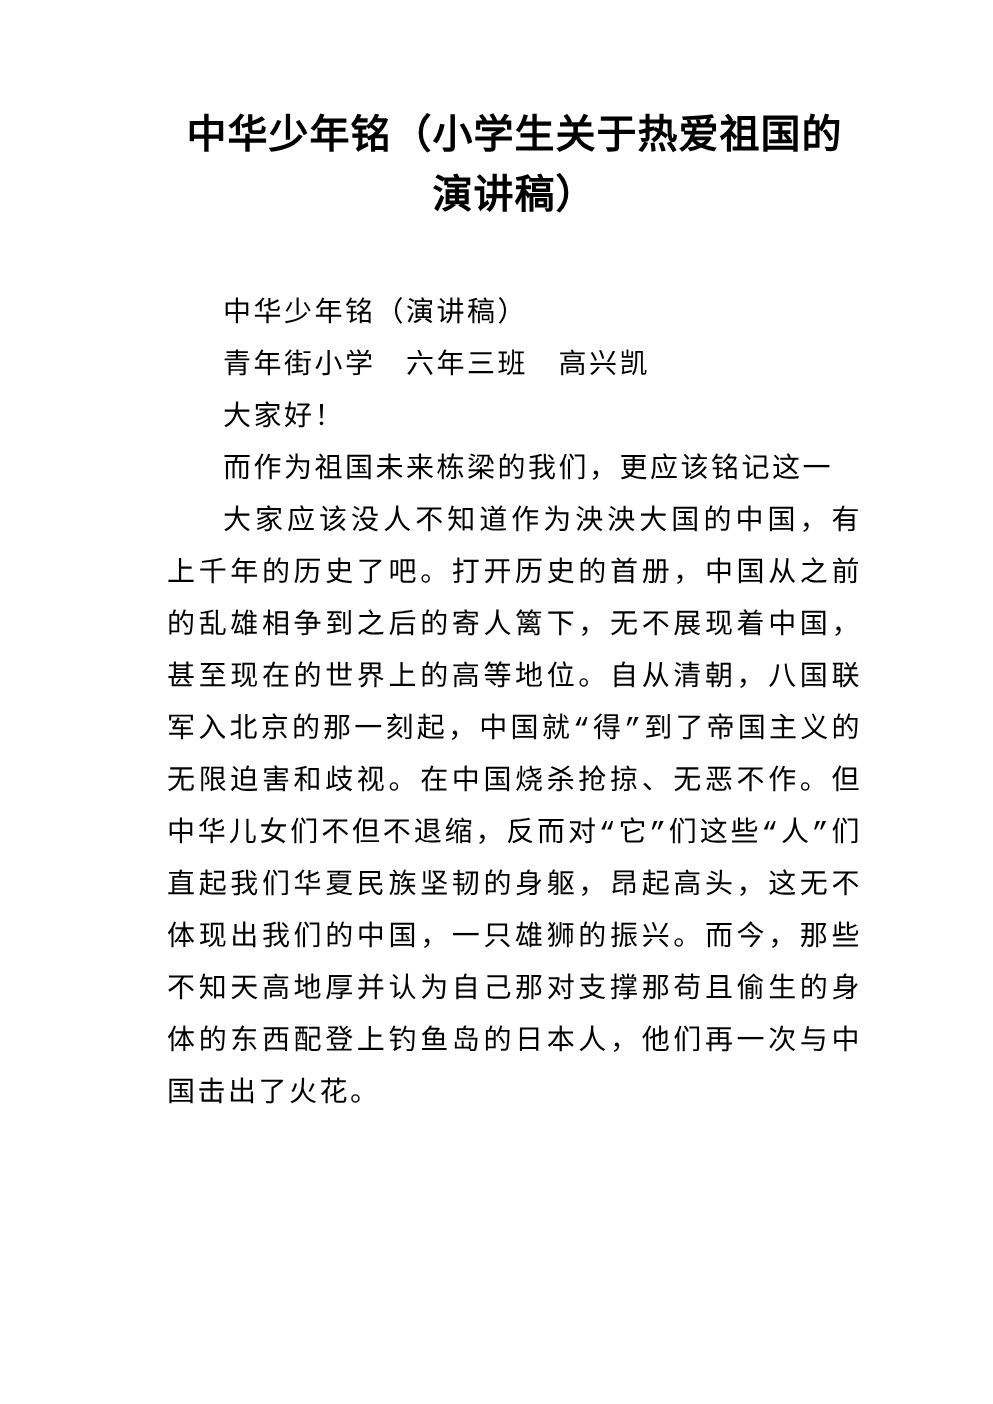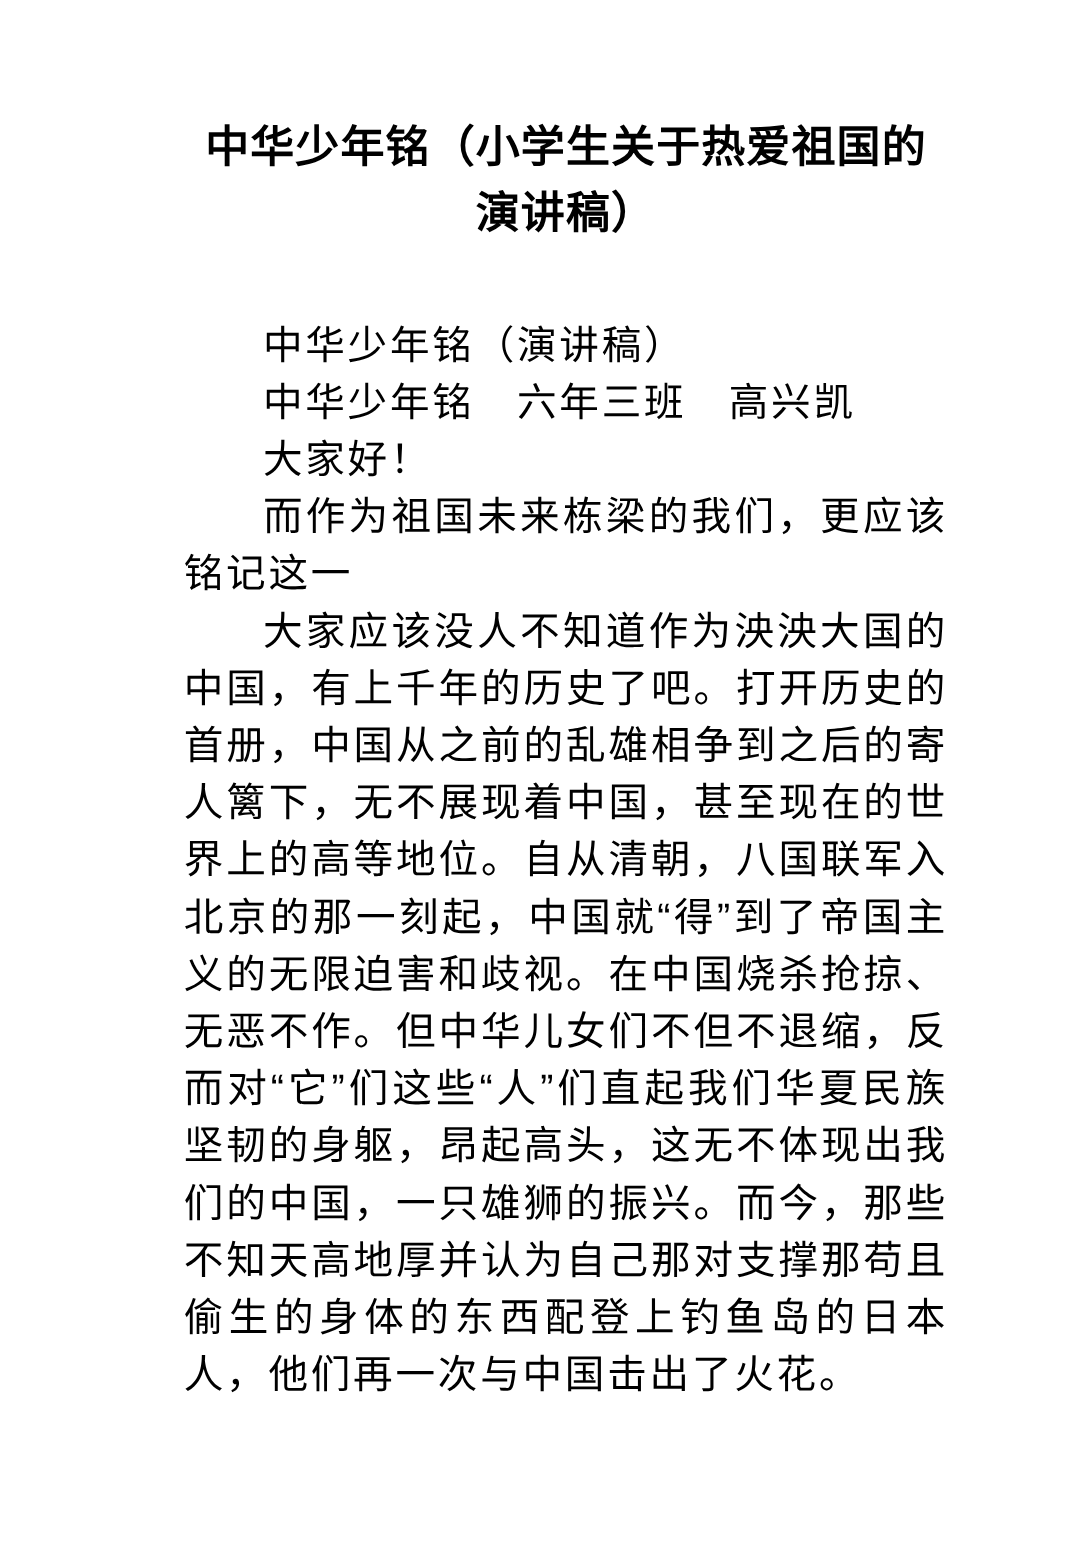--- a/index.html
+++ b/index.html
@@ -24,36 +24,36 @@
     font-family: "Liberation Sans", "DejaVu Sans", sans-serif;
     font-weight: bold;
     font-size: 40px;
     line-height: 60px;
     letter-spacing: 1px;
     text-align: center;
     color: #000000;
   }
   .doc-body p {
     margin: 0;
-    font-family: Liberation Sans, sans-serif;
-    font-size: 36px;
+    font-family: Liberation Mono, monospace;
+    font-size: 28px;
     line-height: 52px;
     letter-spacing: 2.5px;
     text-align: justify;
     text-justify: inter-character;
     text-indent: 2em;
     color: #000000;
   }
 </style>
 </head>
 <body>
 
 <div class="page">
   <h1 class="doc-title">中华少年铭（小学生关于热爱祖国的演讲稿）</h1>
 
   <div class="doc-body">
     <p>中华少年铭（演讲稿）</p>
-    <p>中华少年铭　六年三班　高兴凯</p>
+    <p>青年街小学　六年三班　高兴凯</p>
     <p>大家好！</p>
     <p>而作为祖国未来栋梁的我们，更应该铭记这一</p>
     <p>大家应该没人不知道作为泱泱大国的中国，有上千年的历史了吧。打开历史的首册，中国从之前的乱雄相争到之后的寄人篱下，无不展现着中国，甚至现在的世界上的高等地位。自从清朝，八国联军入北京的那一刻起，中国就“得”到了帝国主义的无限迫害和歧视。在中国烧杀抢掠、无恶不作。但中华儿女们不但不退缩，反而对“它”们这些“人”们直起我们华夏民族坚韧的身躯，昂起高头，这无不体现出我们的中国，一只雄狮的振兴。而今，那些不知天高地厚并认为自己那对支撑那苟且偷生的身体的东西配登上钓鱼岛的日本人，他们再一次与中国击出了火花。</p>
   </div>
 </div>
 
 </body></html>

